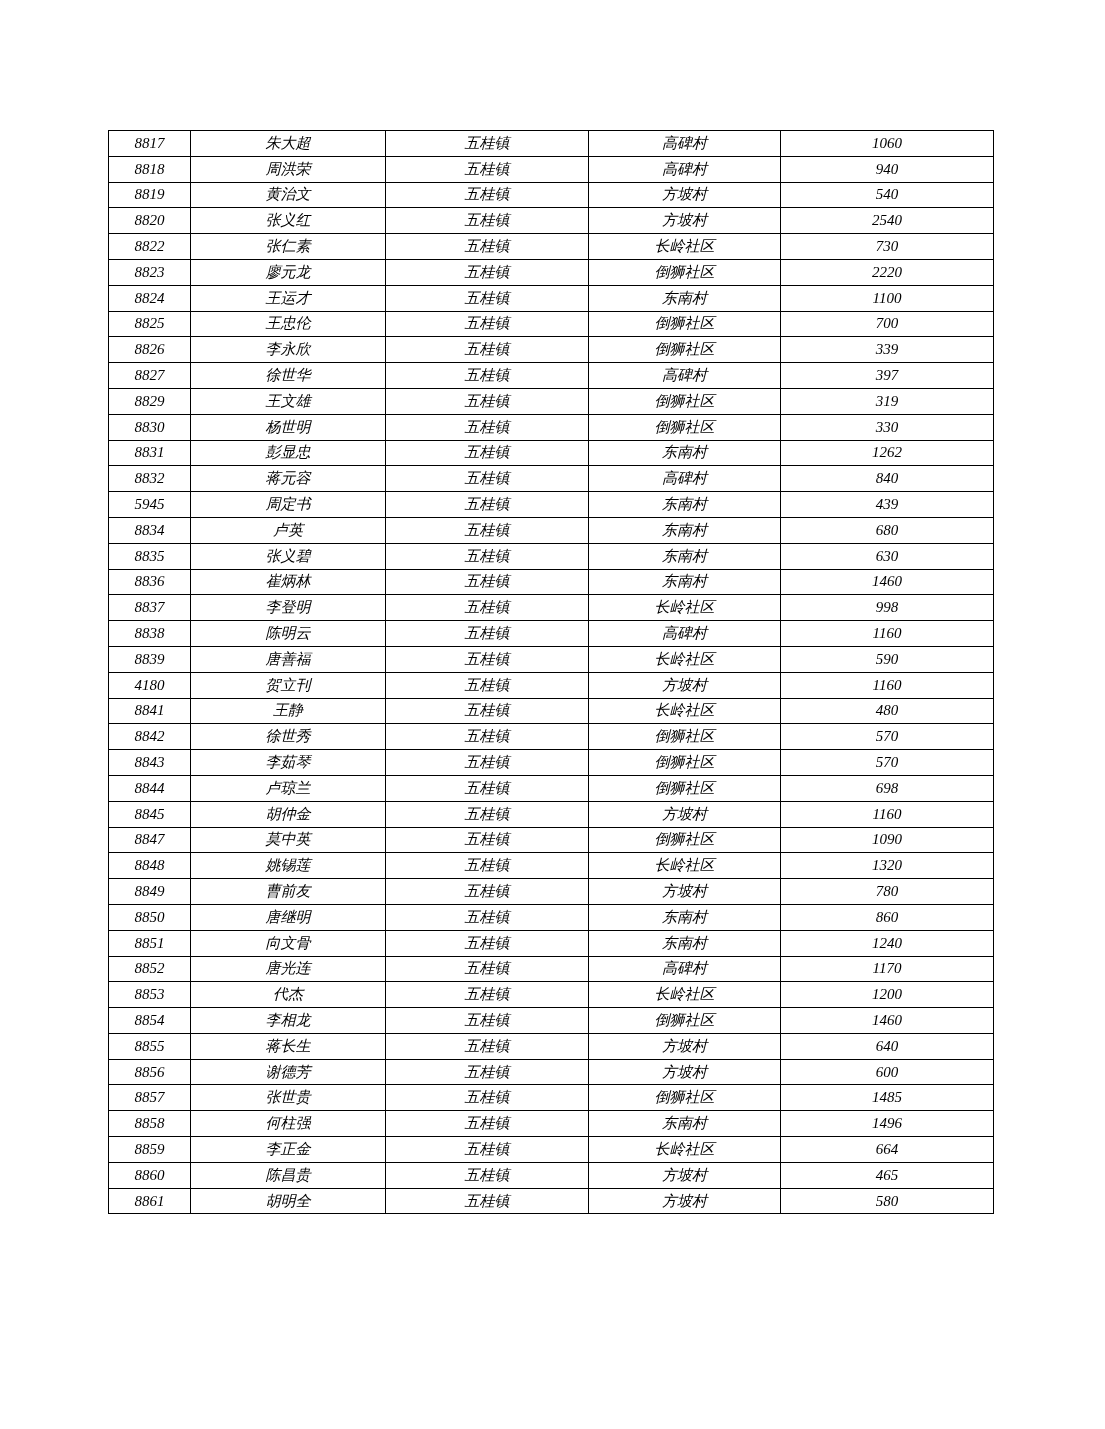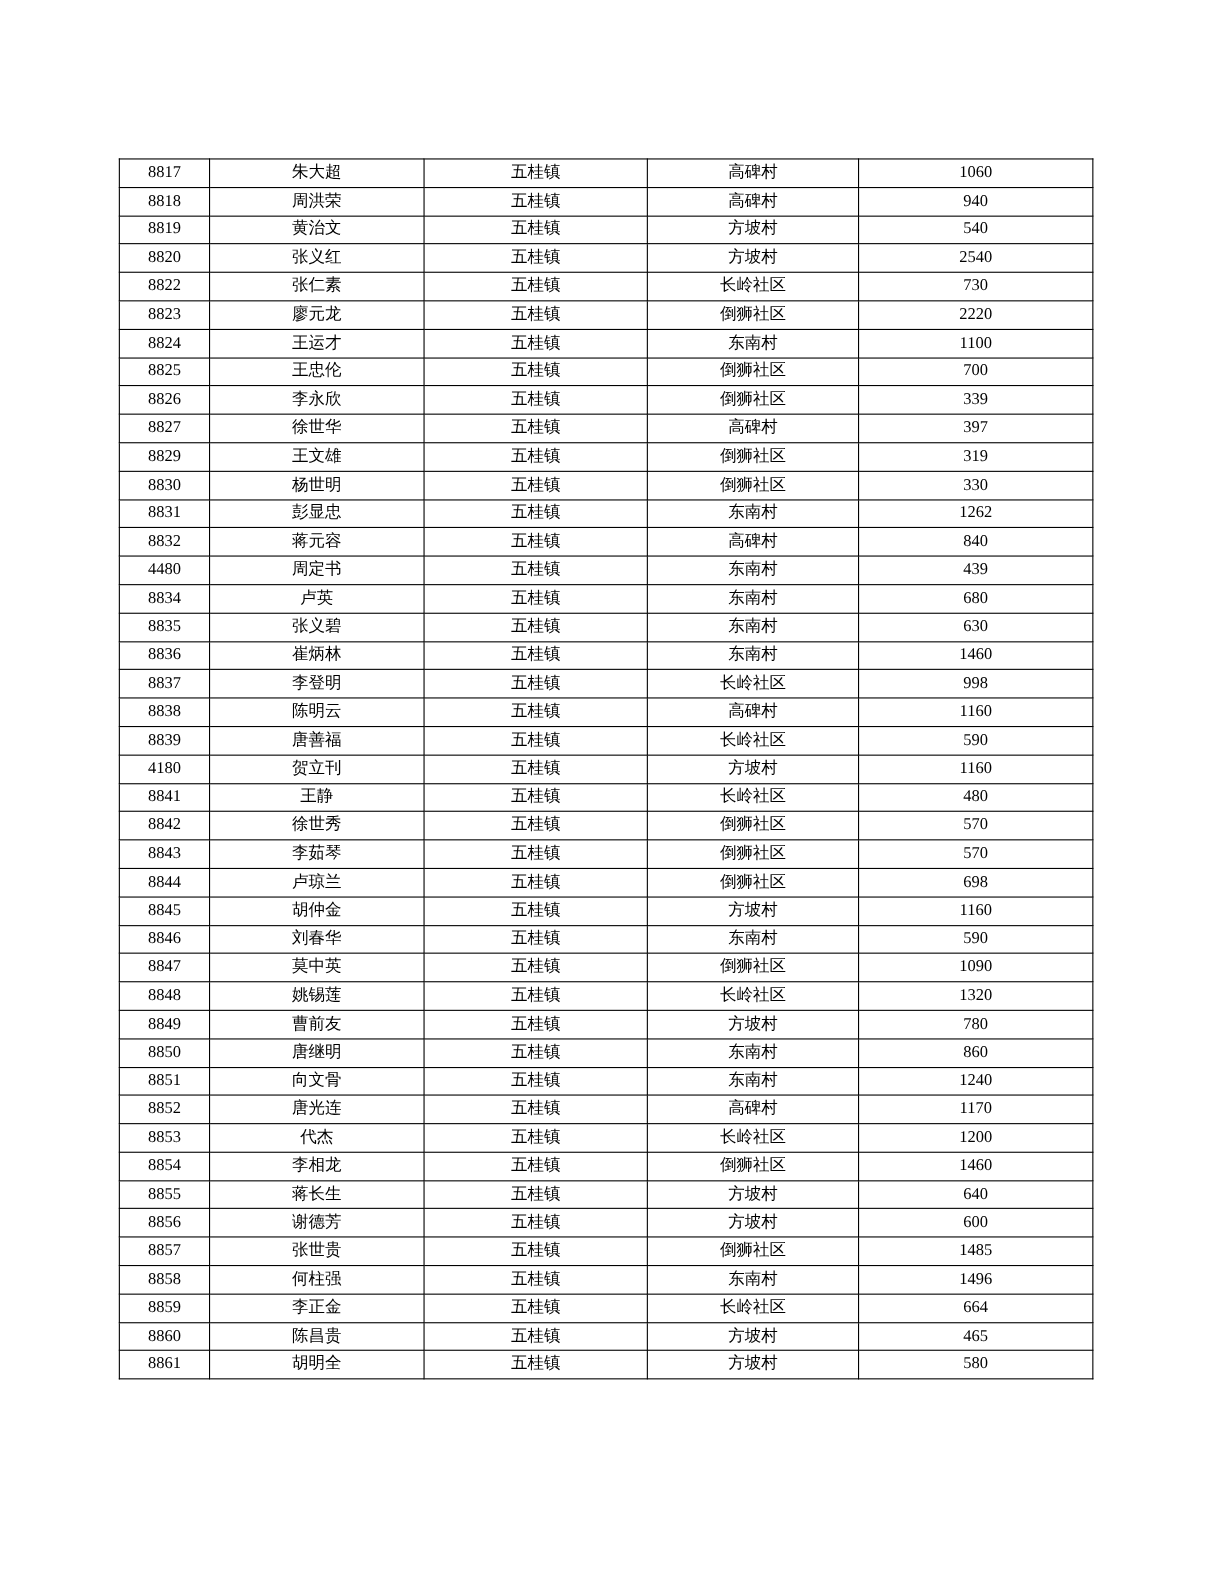--- a/index.html
+++ b/index.html
@@ -18,24 +18,25 @@
     position: absolute;
     left: 0;
     top: 0;
     width: 1105px;
     height: 1429px;
     background: #ffffff;
   }
   table.roster {
     position: absolute;
     left: 108px;
-    top: 144px;
+    top: 130px;
     width: 885px;
     border-collapse: collapse;
     table-layout: fixed;
+    font-style: italic;
   }
   table.roster col.c-id      { width: 82px;  }
   table.roster col.c-name    { width: 195px; }
   table.roster col.c-town    { width: 203px; }
   table.roster col.c-village { width: 192px; }
   table.roster col.c-amount  { width: 213px; }
   table.roster td {
     border: 1px solid #000000;
     height: 24.8px;
     padding: 0;
@@ -152,21 +153,21 @@
           <td>1262</td>
         </tr>
         <tr>
           <td>8832</td>
           <td>蒋元容</td>
           <td>五桂镇</td>
           <td>高碑村</td>
           <td>840</td>
         </tr>
         <tr>
-          <td>4480</td>
+          <td>5945</td>
           <td>周定书</td>
           <td>五桂镇</td>
           <td>东南村</td>
           <td>439</td>
         </tr>
         <tr>
           <td>8834</td>
           <td>卢英</td>
           <td>五桂镇</td>
           <td>东南村</td>
@@ -241,27 +242,20 @@
           <td>五桂镇</td>
           <td>倒狮社区</td>
           <td>698</td>
         </tr>
         <tr>
           <td>8845</td>
           <td>胡仲金</td>
           <td>五桂镇</td>
           <td>方坡村</td>
           <td>1160</td>
-        </tr>
-        <tr>
-          <td>8846</td>
-          <td>刘春华</td>
-          <td>五桂镇</td>
-          <td>东南村</td>
-          <td>590</td>
         </tr>
         <tr>
           <td>8847</td>
           <td>莫中英</td>
           <td>五桂镇</td>
           <td>倒狮社区</td>
           <td>1090</td>
         </tr>
         <tr>
           <td>8848</td>

